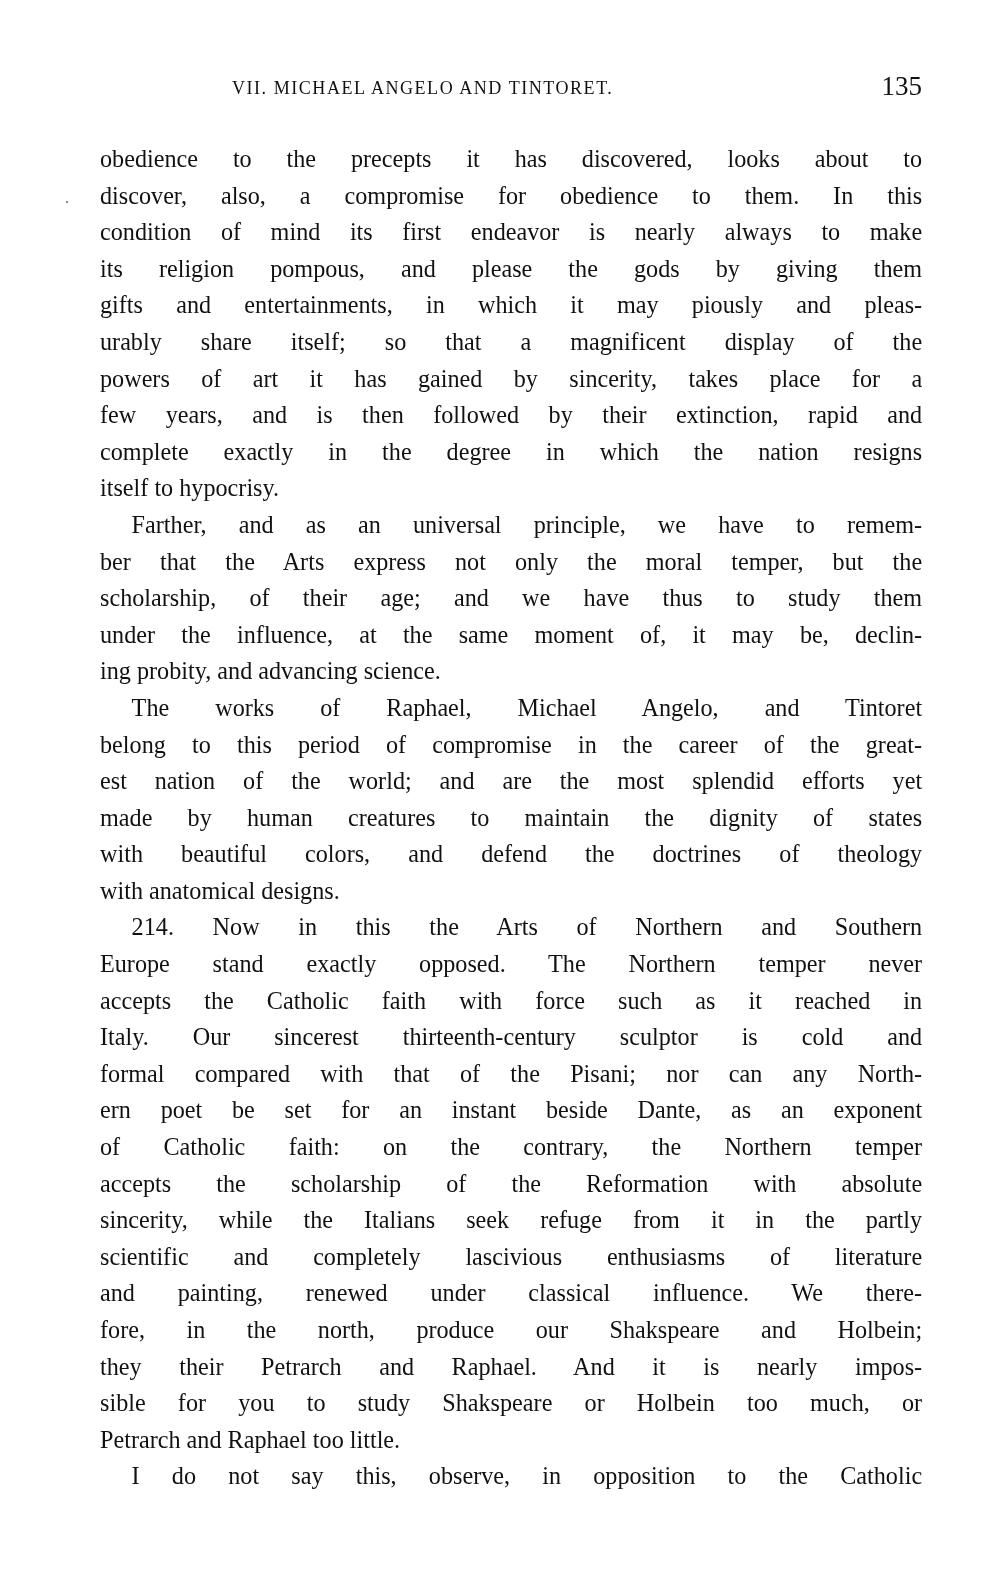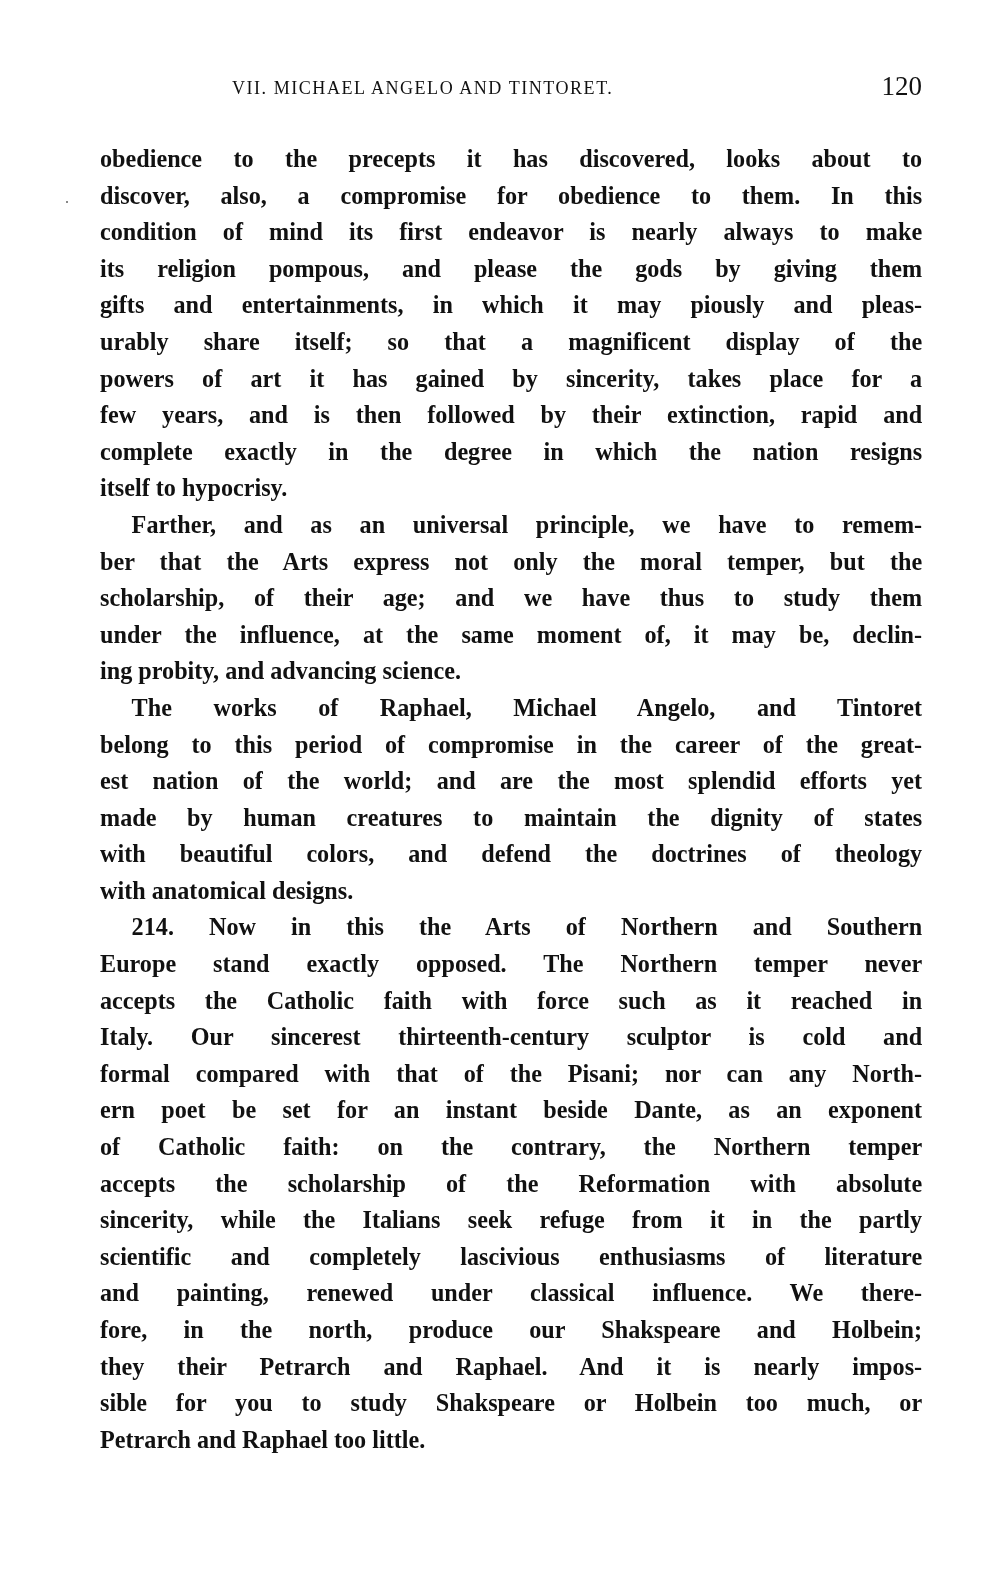--- a/index.html
+++ b/index.html
@@ -43,21 +43,20 @@
     position: absolute;
     right: 0;
     top: 0;
     font-size: 27px;
   }
   .body-text {
     position: absolute;
     left: 100px;
     top: 128px;
     width: 822px;
-    font-weight: bold;
   }
   .line {
     display: block;
     height: 36.6px;
     line-height: 36.6px;
     font-size: 26px;
     white-space: nowrap;
     text-align: justify;
     text-align-last: justify;
     transform: scaleX(0.93);
@@ -80,21 +79,21 @@
     background: #888;
   }
 </style>
 </head>
 <body>
 
 <div class="page">
 
   <div class="running-head">
     <span class="running-title">VII. Michael Angelo and Tintoret.</span>
-    <span class="page-number">120</span>
+    <span class="page-number">135</span>
   </div>
 
   <div class="margin-mark"></div>
 
   <div class="body-text">
 
     <div>
       <span class="line">obedience to the precepts it has discovered, looks about to</span>
       <span class="line">discover, also, a compromise for obedience to them.  In this</span>
       <span class="line">condition of mind its first endeavor is nearly always to make</span>
@@ -135,15 +134,18 @@
       <span class="line">accepts the scholarship of the Reformation with absolute</span>
       <span class="line">sincerity, while the Italians seek refuge from it in the partly</span>
       <span class="line">scientific and completely lascivious enthusiasms of literature</span>
       <span class="line">and painting, renewed under classical influence.  We there-</span>
       <span class="line">fore, in the north, produce our Shakspeare and Holbein;</span>
       <span class="line">they their Petrarch and Raphael.  And it is nearly impos-</span>
       <span class="line">sible for you to study Shakspeare or Holbein too much, or</span>
       <span class="line last">Petrarch and Raphael too little.</span>
     </div>
 
+    <div>
+      <span class="line indent">I do not say this, observe, in opposition to the Catholic</span>
+    </div>
 
   </div>
 </div>
 
 </body></html>

